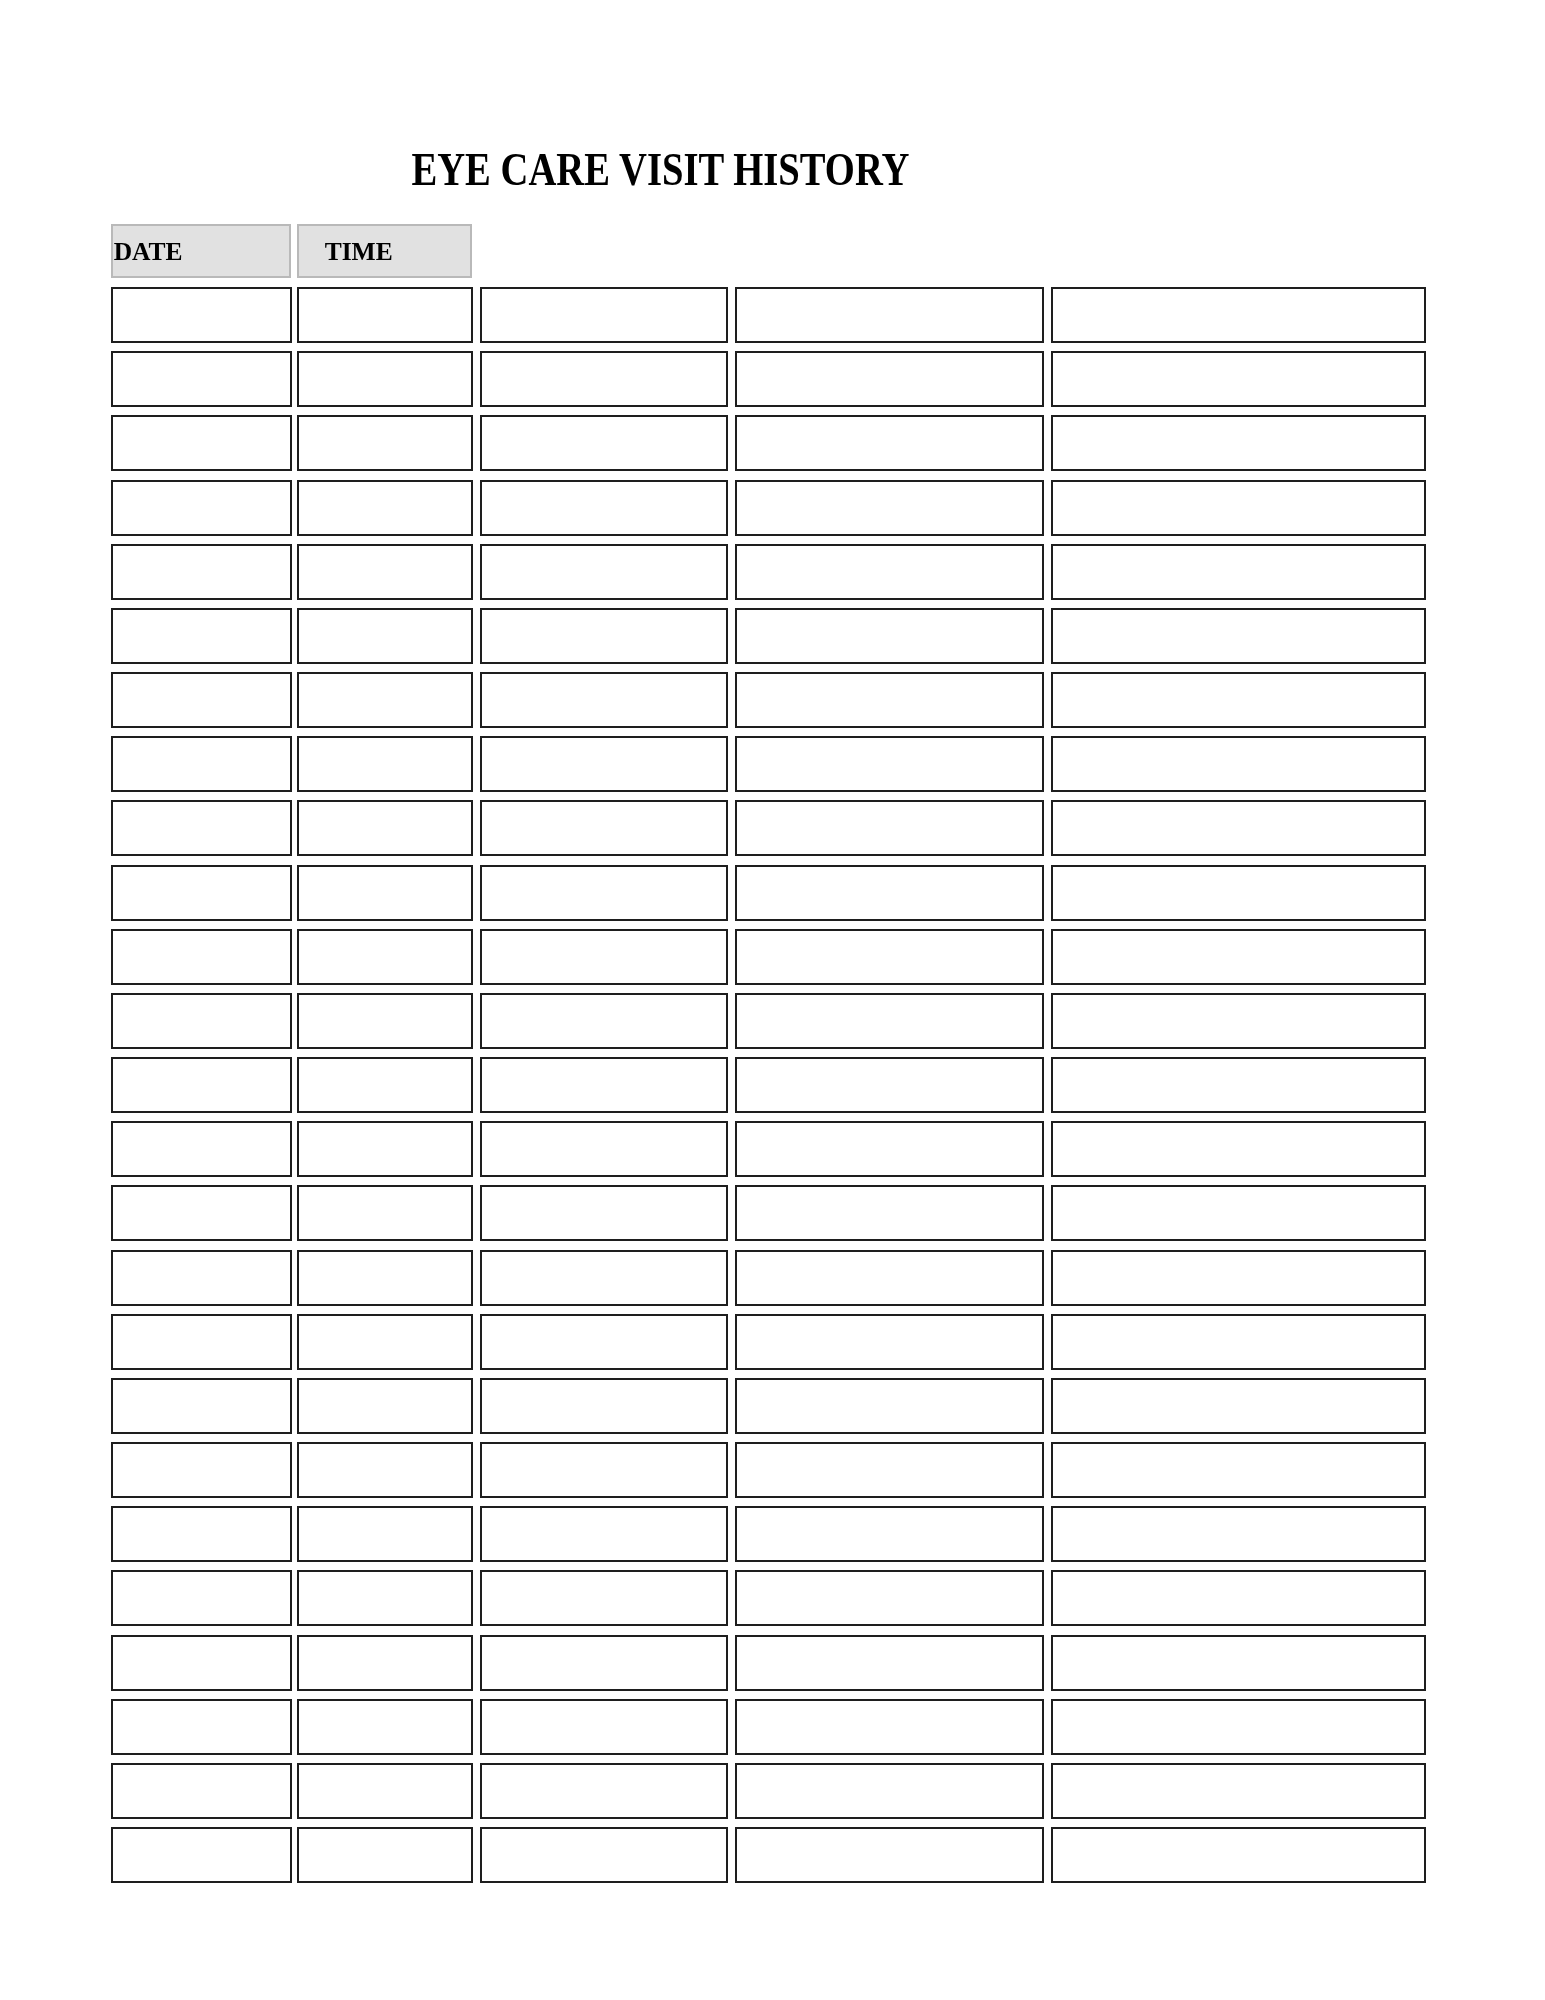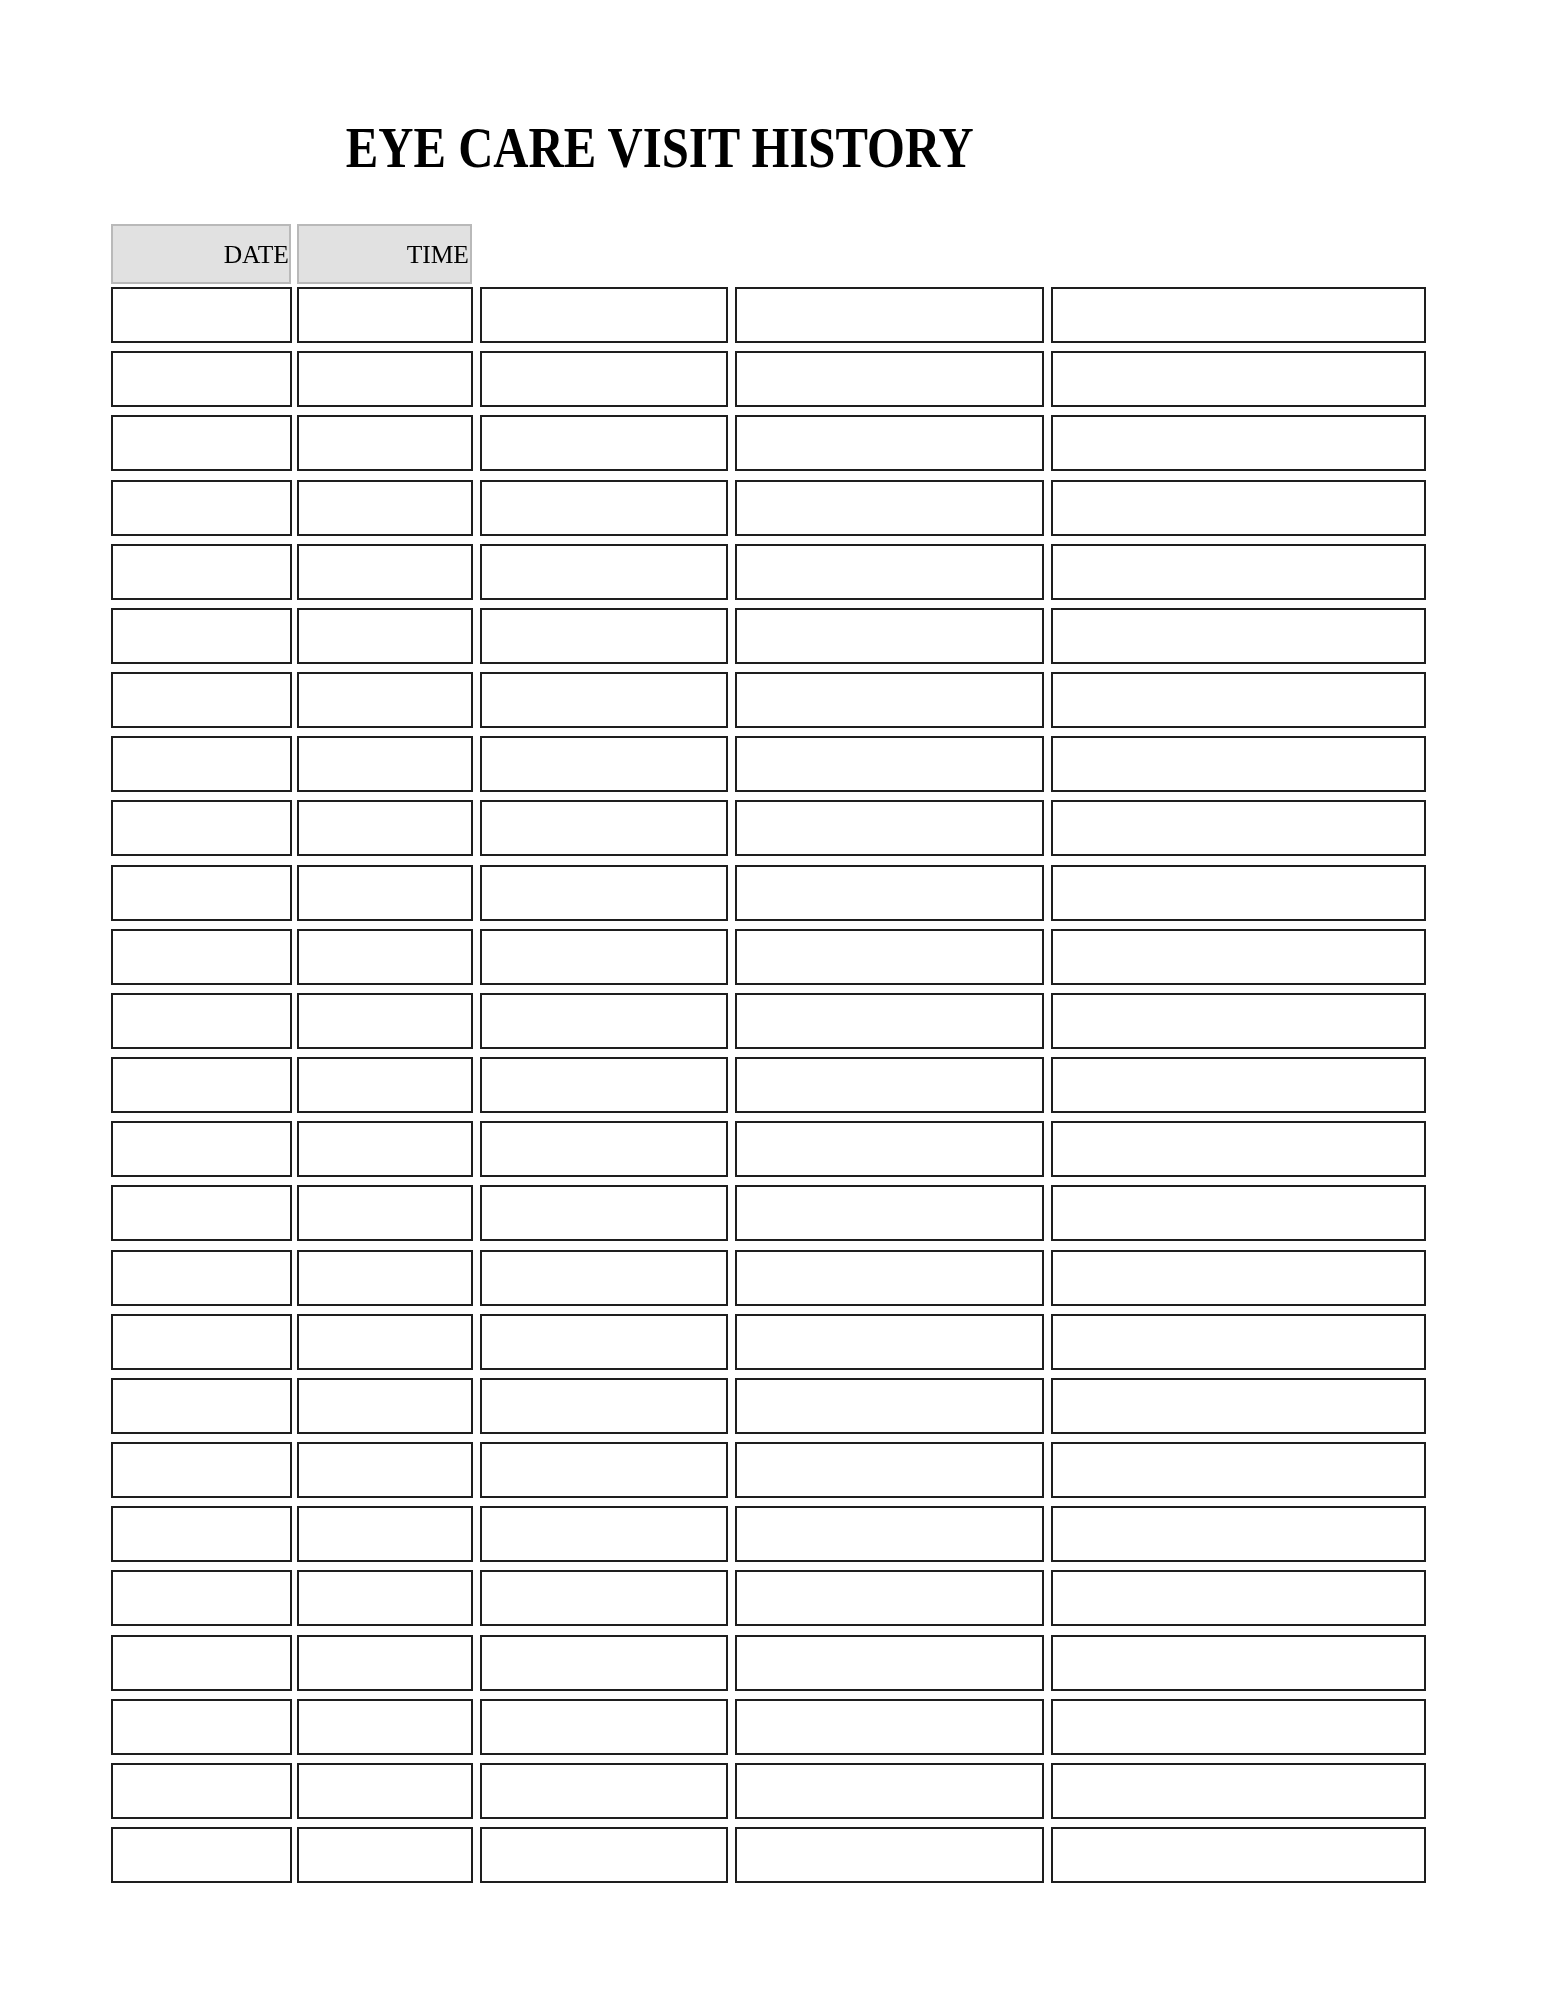--- a/index.html
+++ b/index.html
@@ -11,24 +11,24 @@
       width: 1545px;
       height: 2000px;
       position: relative;
       overflow: hidden;
       font-family: "Liberation Serif", "DejaVu Serif", serif;
       color: #000;
     }
     .title {
       position: absolute;
       left: 0;
-      top: 110px;
+      top: 132px;
       width: 1320px;
       text-align: center;
-      font-size: 58px;
+      font-size: 46px;
       font-weight: bold;
       line-height: 76px;
       letter-spacing: 0px;
       white-space: nowrap;
     }
     .title span {
       display: inline-block;
       transform: scaleX(0.84);
       transform-origin: 50% 50%;
       margin-left: 0px;
@@ -36,28 +36,28 @@
     .sheet {
       position: absolute;
       left: 0;
       top: 0;
       width: 1545px;
       height: 2000px;
     }
     .hdr {
       position: absolute;
       top: 224px;
-      height: 60px;
+      height: 54px;
       box-sizing: border-box;
       background: #e1e1e1;
       border: 2px solid #b9b9b9;
       display: flex;
       align-items: center;
-      justify-content: flex-end;
-      font-weight: normal;
+      justify-content: flex-start;
+      font-weight: bold;
       white-space: nowrap;
     }
     .hdr span {
       display: inline-block;
     }
     .hdr.big span {
       font-size: 26px;
       transform: scaleX(0.98);
       padding-top: 2px;
     }

